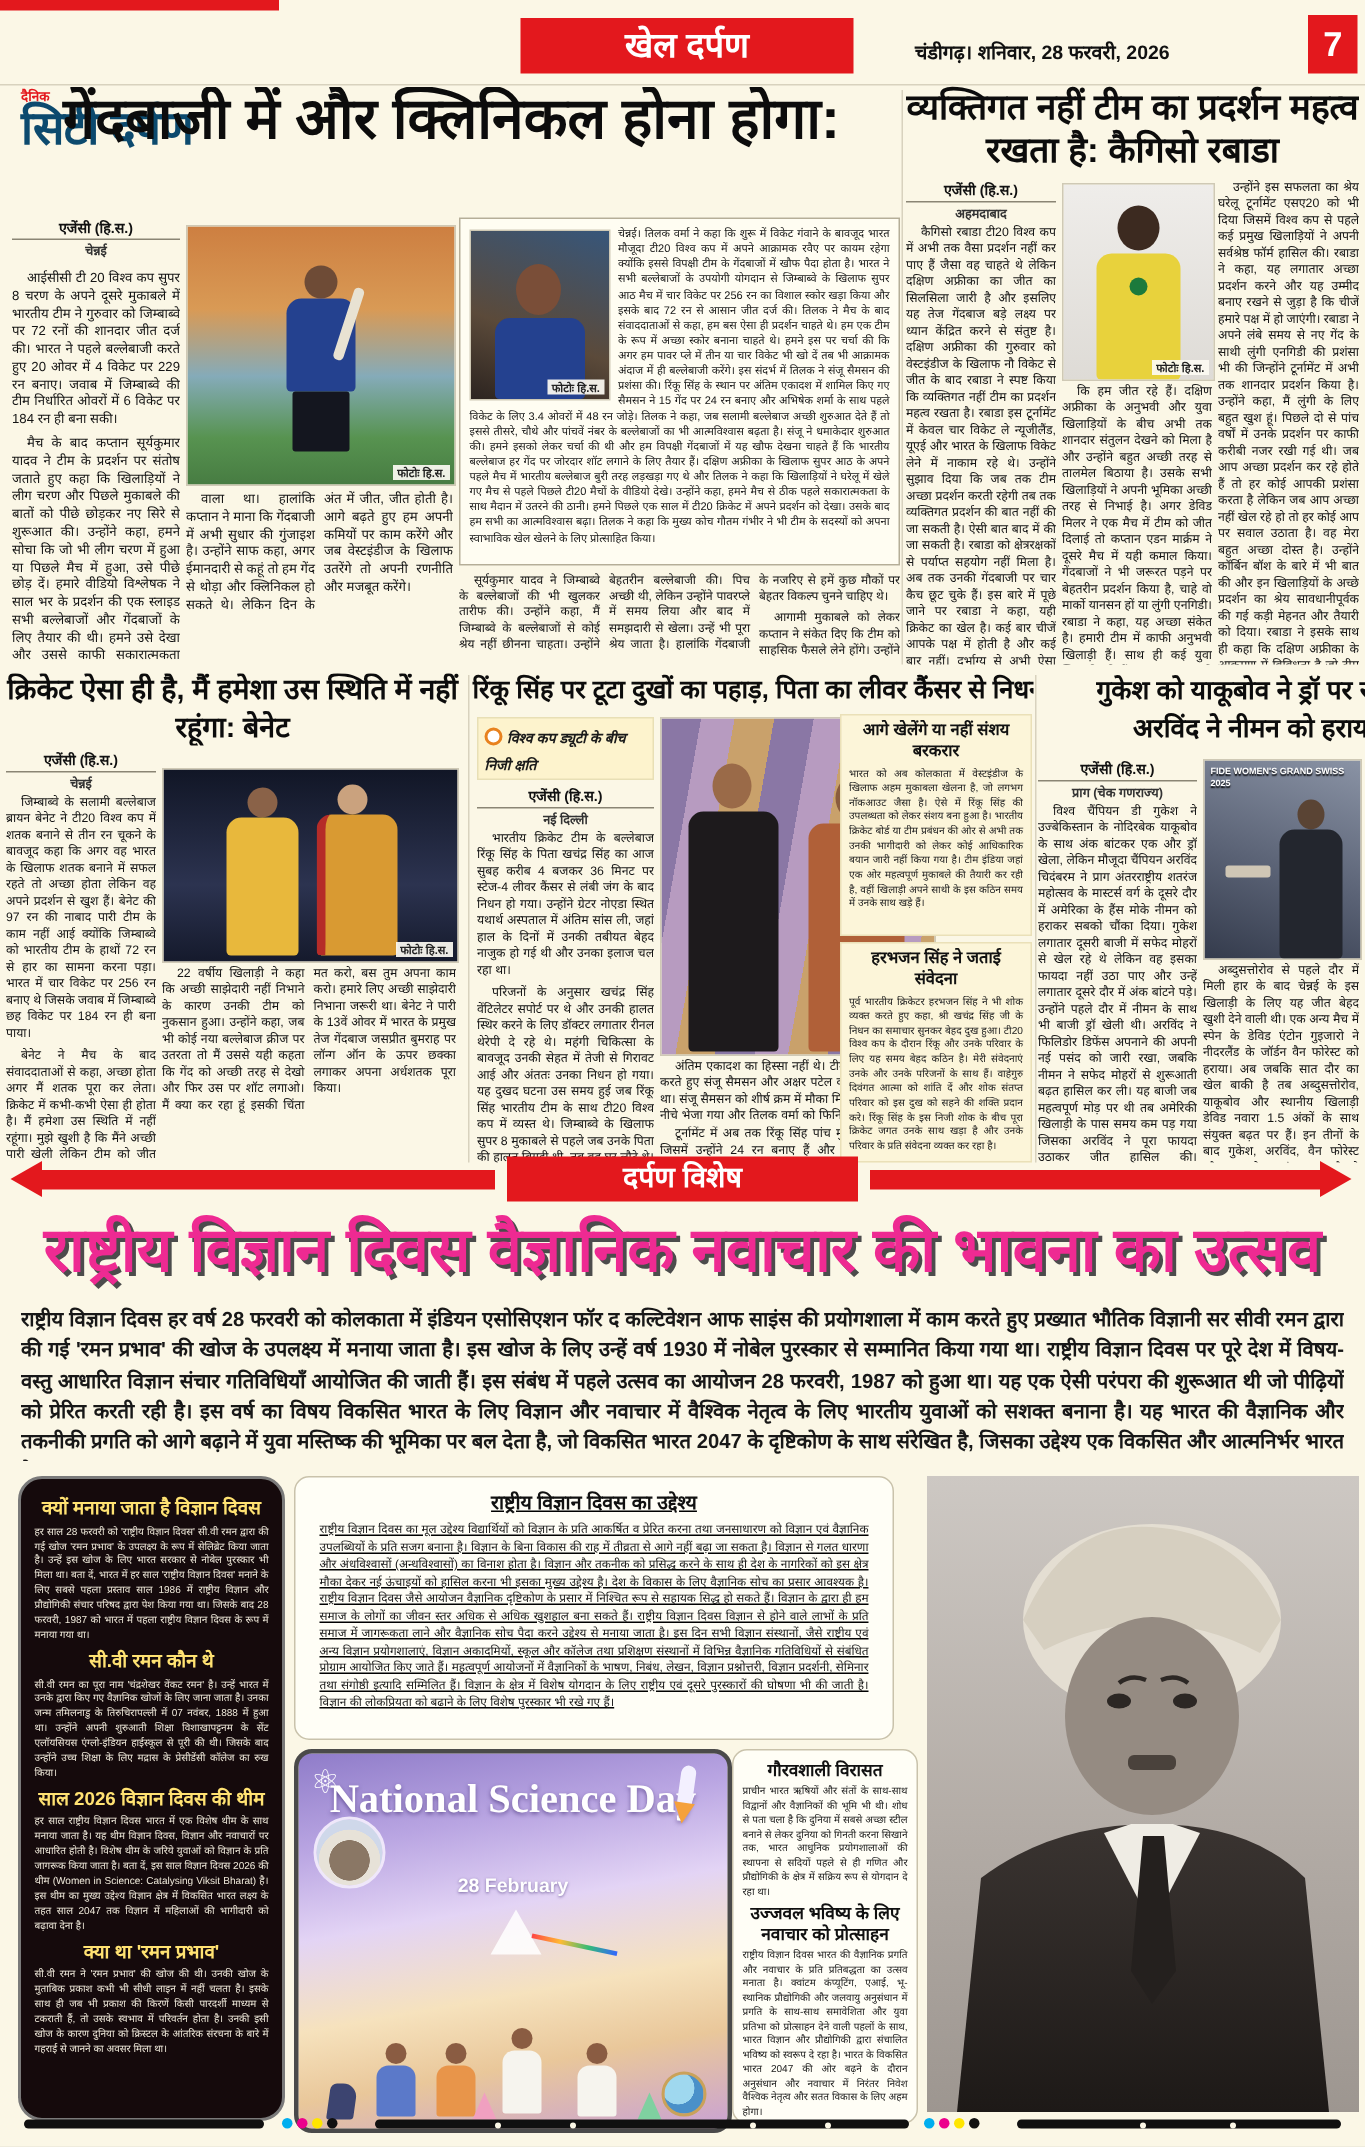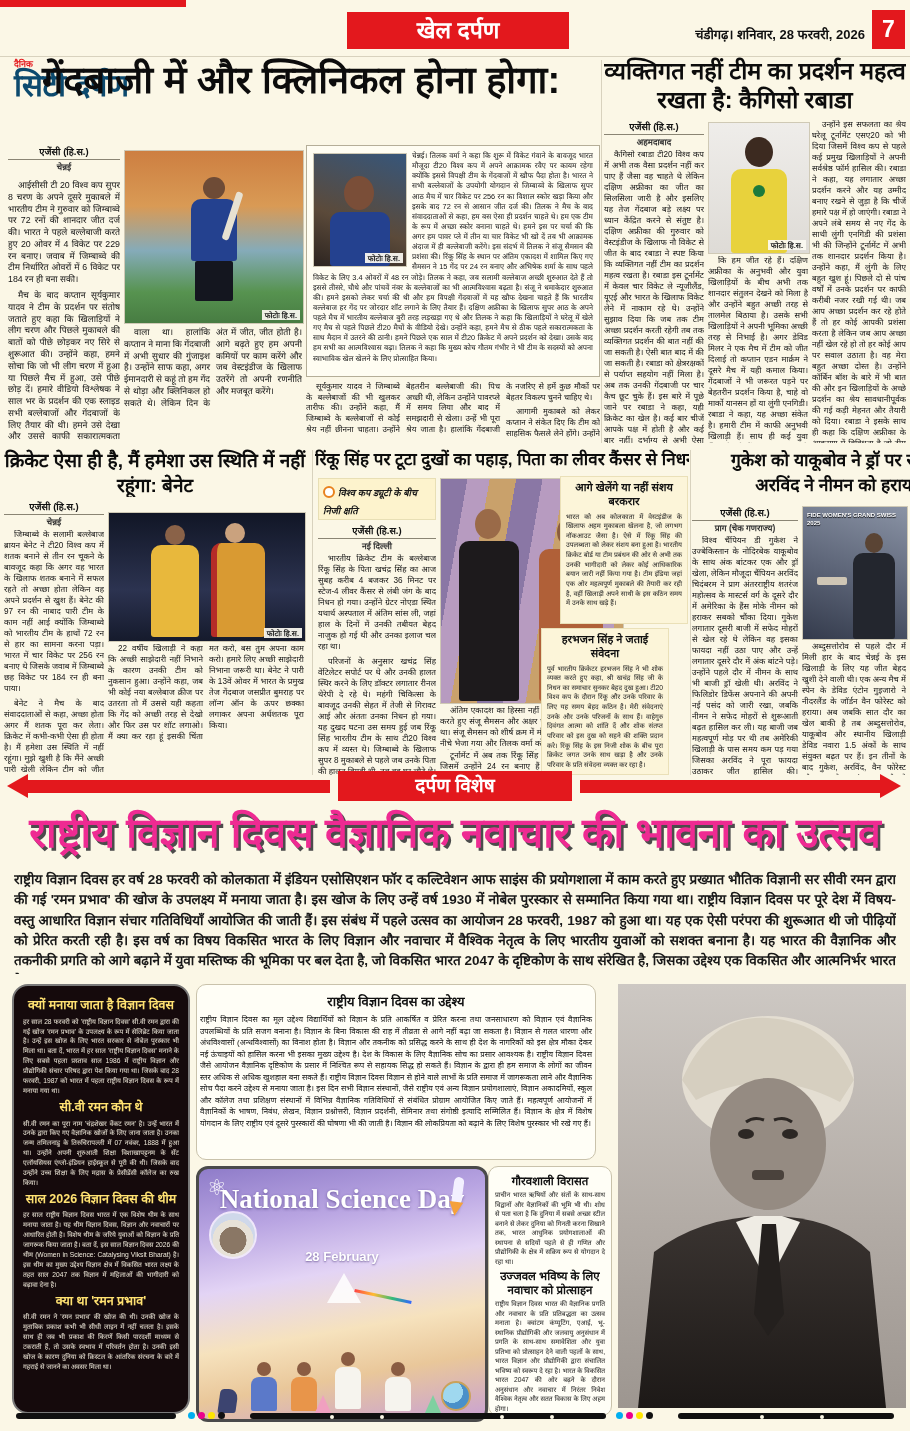--- a/index.html
+++ b/index.html
@@ -15,21 +15,21 @@
   .photo{position:absolute;overflow:hidden;border:1px solid #cfc9b5;}
   .caption{position:absolute;right:3px;bottom:3px;background:rgba(252,250,242,.93);font-size:7.5px;font-weight:bold;padding:0 3px;color:#222;}
   .vr{position:absolute;width:1px;background:#d8d2be;}
   .hr{position:absolute;height:1px;background:#d8d2be;}
 
   
   .topbar{left:0;top:0;width:186px;height:7px;background:#e3181d;}
   .masthead-small{color:#e3181d;font-size:9px;font-weight:bold;}
   .masthead{font-size:31px;font-weight:bold;color:#0c4a6e;letter-spacing:-.5px;line-height:1;}
   .section-box{left:347px;top:12px;width:222px;height:37px;background:#e3181d;color:#fff;font-size:23px;font-weight:bold;text-align:center;line-height:37px;}
-  .dateline{left:610px;top:25px;width:255px;font-size:13px;font-weight:bold;text-align:right;color:#111;}
+  .dateline{left:610px;top:25px;width:255px;font-size:13px;font-weight:bold;text-align:left;color:#111;}
   .pagebox{left:872px;top:10px;width:33px;height:39px;background:#e3181d;color:#fff;font-size:23px;font-weight:bold;text-align:center;line-height:39px;}
 
   
   .yadav-hl{left:2px;top:58px;width:598px;height:52px;font-size:38px;line-height:1.2;}
   .bluestrip{left:8px;top:112px;width:584px;height:27px;background:#29a9e1;color:#fff;font-size:16.5px;font-weight:bold;text-align:center;line-height:27px;}
   .tilak-box{left:306px;top:145px;width:294px;height:232px;border:1px solid #b5ae98;background:#fffdf2;padding:5px 6px;box-sizing:border-box;}
   .tilak-hl{font-size:14.5px;margin-bottom:3px;}
   .tilak-photo{float:left;width:92px;height:112px;position:relative;margin:2px 5px 2px 0;border:1px solid #cfc9b5;overflow:hidden;}
   .tilak-body{font-size:7.35px;line-height:1.38;color:#161616;}
   .cols2{column-count:2;column-gap:6px;}
@@ -59,21 +59,21 @@
   .arrow-right::after{content:"";position:absolute;right:-21px;top:-6px;border-top:12.5px solid transparent;border-bottom:12.5px solid transparent;border-left:21px solid #e3181d;}
   .banner-box{left:338px;top:771px;width:234px;height:30px;background:#e3181d;color:#fff;font-size:19px;font-weight:bold;text-align:center;line-height:30px;}
   .pink-hl{left:0;top:802px;width:910px;height:62px;text-align:center;font-size:41px;font-weight:800;color:#ee2a92;text-shadow:2.5px 3px 0 #4c4c4c;white-space:nowrap;line-height:62px;}
   .intro{left:14px;top:870px;width:882px;height:104px;font-size:13.5px;font-weight:bold;line-height:1.5;color:#181818;text-align:justify;}
 
   .dark-side{left:12px;top:984px;width:178px;height:430px;background:#150a0c;border:2px solid #7a7a7a;border-radius:16px;padding:8px 9px;box-sizing:border-box;color:#e9e4d6;}
   .dark-side h3{margin:4px 0 3px 0;font-size:12.5px;text-align:center;color:#ffe272;line-height:1.25;}
   .dark-side .sb{font-size:6.7px;line-height:1.48;text-align:justify;color:#efe9da;}
 
   .card{background:#fffef6;border:1px solid #c9c2ab;border-radius:10px;box-sizing:border-box;position:absolute;}
-  .obj-card{left:196px;top:984px;width:400px;height:176px;padding:7px 3px;}
+  .obj-card{left:196px;top:984px;width:400px;height:176px;padding:7px 16px;text-decoration:underline;}
   .obj-card h3{margin:0 0 4px 0;font-size:13px;text-align:center;color:#111;}
   .obj-card .ob{font-size:7.9px;line-height:1.46;text-align:justify;color:#161616;}
 
   .poster{left:196px;top:1166px;width:286px;height:250px;border-radius:12px;position:absolute;overflow:hidden;border:3px solid #4a4a4a;background:linear-gradient(170deg,#8f7cc9 0%,#b9a5e2 22%,#e3d4f5 42%,#f6e2bd 62%,#e9c79a 78%,#c9a2d4 100%);}
   .poster-title{position:absolute;left:0;top:16px;width:100%;text-align:center;color:#fff;font-family:"Liberation Serif",serif;font-weight:bold;font-size:27px;line-height:1.1;text-shadow:0 1px 3px rgba(60,40,110,.6);}
   .poster-date{position:absolute;left:0;top:80px;width:100%;text-align:center;color:#fff;font-size:13px;font-weight:bold;text-shadow:0 1px 2px rgba(60,40,110,.6);}
   .poster-atom{position:absolute;left:8px;top:6px;color:#fff;font-size:22px;}
   .poster-portrait{position:absolute;left:10px;top:42px;width:44px;height:44px;border-radius:50%;background:radial-gradient(circle at 50% 62%,#8a7765 0 38%,#e7e2d8 39% 58%,#cfd8ea 59% 100%);border:2px solid #efe7fa;}
   .poster-rocket{position:absolute;right:22px;top:8px;width:10px;height:26px;background:#f3f0ff;border-radius:6px 6px 2px 2px;transform:rotate(8deg);}
   .poster-rocket::after{content:"";position:absolute;left:-2px;top:25px;border-left:7px solid transparent;border-right:7px solid transparent;border-top:14px solid #f5a13c;}
@@ -231,21 +231,21 @@
     <p>अंतिम एकादश का हिस्सा नहीं थे। टीम संयोजन में बदलाव करते हुए संजू सैमसन और अक्षर पटेल को शामिल किया गया था। संजू सैमसन को शीर्ष क्रम में मौका मिला, ईशान किशन को नीचे भेजा गया और तिलक वर्मा को फिनिशर की भूमिका सौंपी गई। हालांकि रिंकू मैदान पर बतौर स्थानापन्न खिलाड़ी टीम के साथ मौजूद रहे।</p>
   </div>
   <div class="abs body-txt jt clip" style="left:440px;top:751px;width:182px;height:24px;font-size:8.2px;">
     <p>टूर्नामेंट में अब तक रिंकू सिंह पांच मुकाबले खेल चुके हैं, जिसमें उन्होंने 24 रन बनाए हैं और फिनिशर की अपनी निर्धारित भूमिका निभाई है।</p>
   </div>
 
   <div class="side-box clip" style="left:560px;top:476px;width:128px;height:148px;">
     <h4>आगे खेलेंगे या नहीं संशय बरकरार</h4>
     <div class="bx jt">भारत को अब कोलकाता में वेस्टइंडीज के खिलाफ अहम मुकाबला खेलना है, जो लगभग नॉकआउट जैसा है। ऐसे में रिंकू सिंह की उपलब्धता को लेकर संशय बना हुआ है। भारतीय क्रिकेट बोर्ड या टीम प्रबंधन की ओर से अभी तक उनकी भागीदारी को लेकर कोई आधिकारिक बयान जारी नहीं किया गया है। टीम इंडिया जहां एक ओर महत्वपूर्ण मुकाबले की तैयारी कर रही है, वहीं खिलाड़ी अपने साथी के इस कठिन समय में उनके साथ खड़े हैं।</div>
   </div>
-  <div class="side-box clip" style="left:541px;top:628px;width:128px;height:147px;">
+  <div class="side-box clip" style="left:560px;top:628px;width:128px;height:147px;">
     <h4>हरभजन सिंह ने जताई संवेदना</h4>
     <div class="bx jt">पूर्व भारतीय क्रिकेटर हरभजन सिंह ने भी शोक व्यक्त करते हुए कहा, श्री खचंद्र सिंह जी के निधन का समाचार सुनकर बेहद दुख हुआ। टी20 विश्व कप के दौरान रिंकू और उनके परिवार के लिए यह समय बेहद कठिन है। मेरी संवेदनाएं उनके और उनके परिजनों के साथ हैं। वाहेगुरु दिवंगत आत्मा को शांति दें और शोक संतप्त परिवार को इस दुख को सहने की शक्ति प्रदान करे। रिंकू सिंह के इस निजी शोक के बीच पूरा क्रिकेट जगत उनके साथ खड़ा है और उनके परिवार के प्रति संवेदना व्यक्त कर रहा है।</div>
   </div>
 
   <div class="abs hl gukesh-hl clip">गुकेश को याकूबोव ने ड्रॉ पर रोका, अरविंद ने नीमन को हराया</div>
   <div class="abs" style="left:692px;top:506px;width:106px;">
     <div class="agency">एजेंसी (हि.स.)</div>
     <div class="place">प्राग (चेक गणराज्य)</div>
   </div>
   <div class="abs body-txt jt clip" style="left:692px;top:536px;width:106px;height:239px;font-size:8.2px;">

